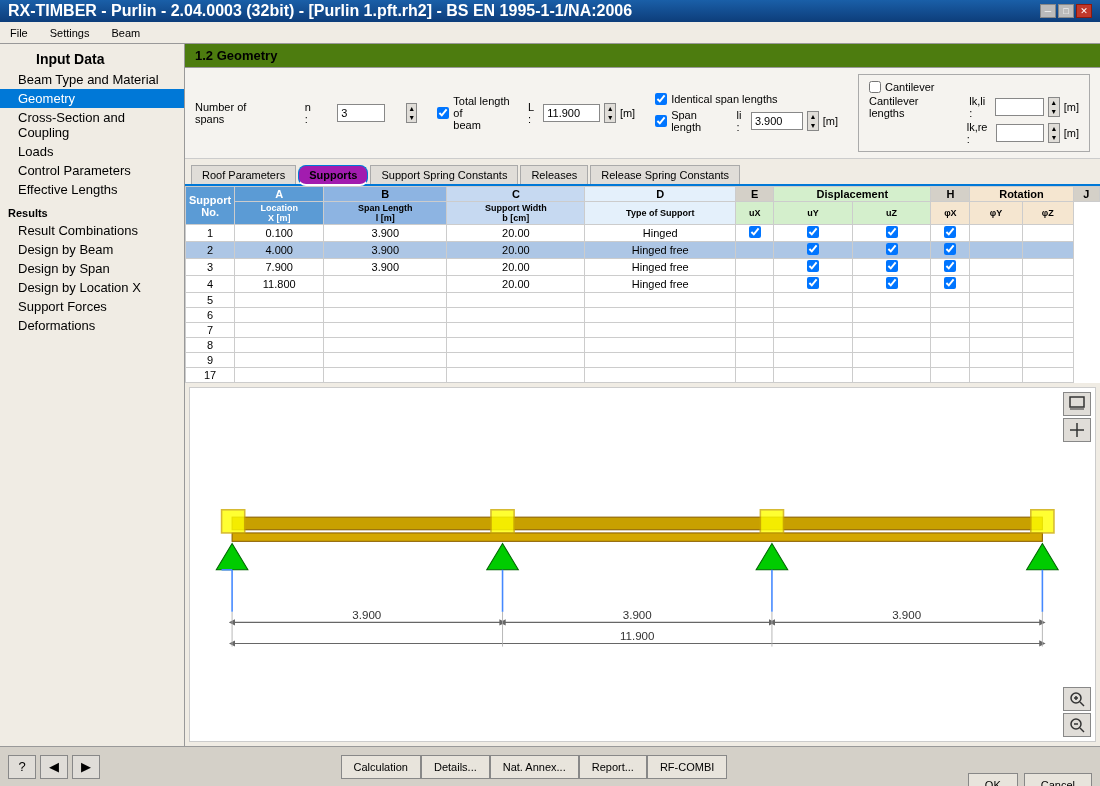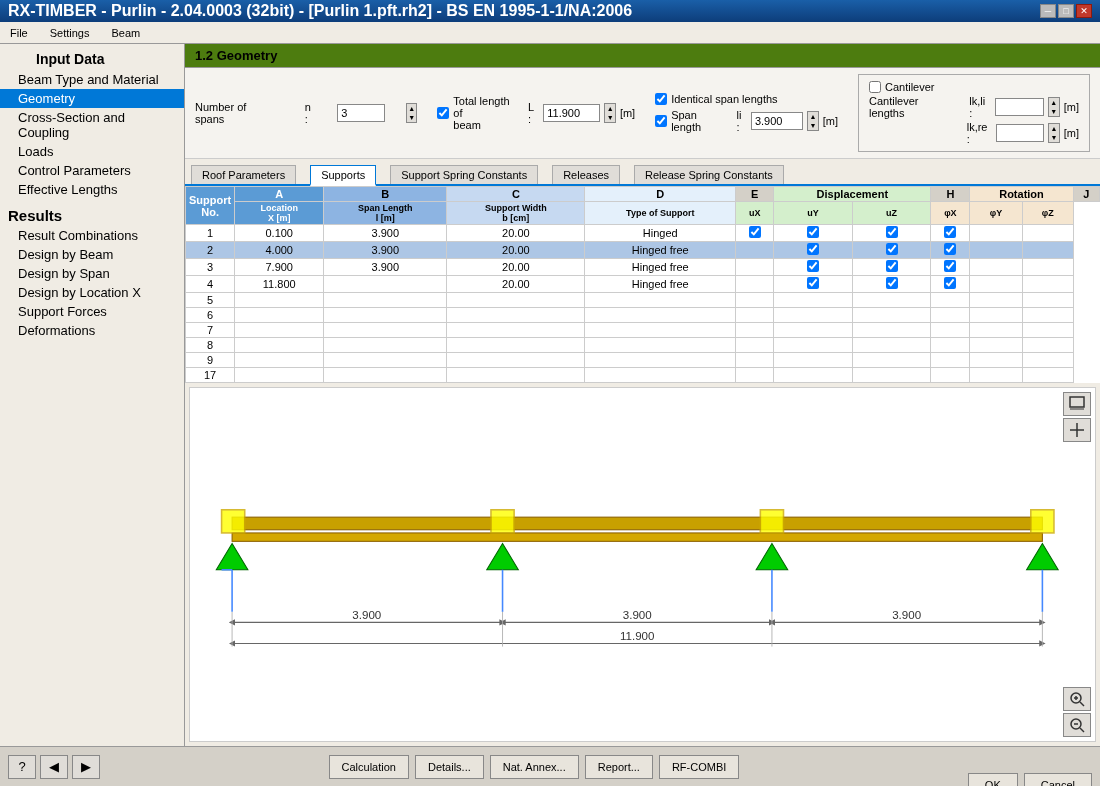--- a/index.html
+++ b/index.html
@@ -72,21 +72,21 @@
       font-size: 13px;
       color: #000;
     }
     .sidebar-item.selected {
       background: #0078d7;
       color: white;
     }
     .sidebar-section-label {
       font-weight: bold;
       padding: 4px 8px 2px 8px;
-      font-size: 15px;
+      font-size: 11px;
       color: #000;
       margin-top: 4px;
     }
 
     
     .content-area {
       flex: 1;
       display: flex;
       flex-direction: column;
       background: #f0ece4;
@@ -169,28 +169,29 @@
       padding: 0 6px;
       padding-top: 6px;
     }
     .tab {
       padding: 3px 10px;
       border: 1px solid #aaa;
       border-bottom: none;
       background: #e0ddd8;
       cursor: pointer;
       font-size: 11px;
-      margin-right: 14px;
+      margin-right: 2px;
     }
     .tab.active {
-      background: #ffffff;
+      background: #a21caf;
       border-color: #0078d7;
       border-bottom: 2px solid white;
       margin-bottom: -2px;
-      font-weight: normal;
+      font-weight: bold;
+      border-radius: 8px;
     }
 
     
     .table-wrapper {
       overflow-x: auto;
       background: white;
       flex: 0 0 auto;
     }
     table {
       border-collapse: collapse;
@@ -250,21 +251,21 @@
     .bottom-bar {
       height: 40px;
       background: #d4d0c8;
       border-top: 1px solid #999;
       display: flex;
       align-items: center;
       justify-content: space-between;
       padding: 0 8px;
     }
     .bottom-left { display: flex; gap: 4px; align-items: center; }
-    .bottom-center { display: flex; gap: 6px; align-items: flex-end; }
+    .bottom-center { display: flex; align-items: flex-end; }
     .bottom-right { display: flex; gap: 6px; align-items: center; }
     .bottom-btn {
       height: 24px;
       padding: 0 12px;
       border: 1px solid #888;
       background: #e8e4dc;
       cursor: pointer;
       font-size: 11px;
       display: flex;
       align-items: center;

